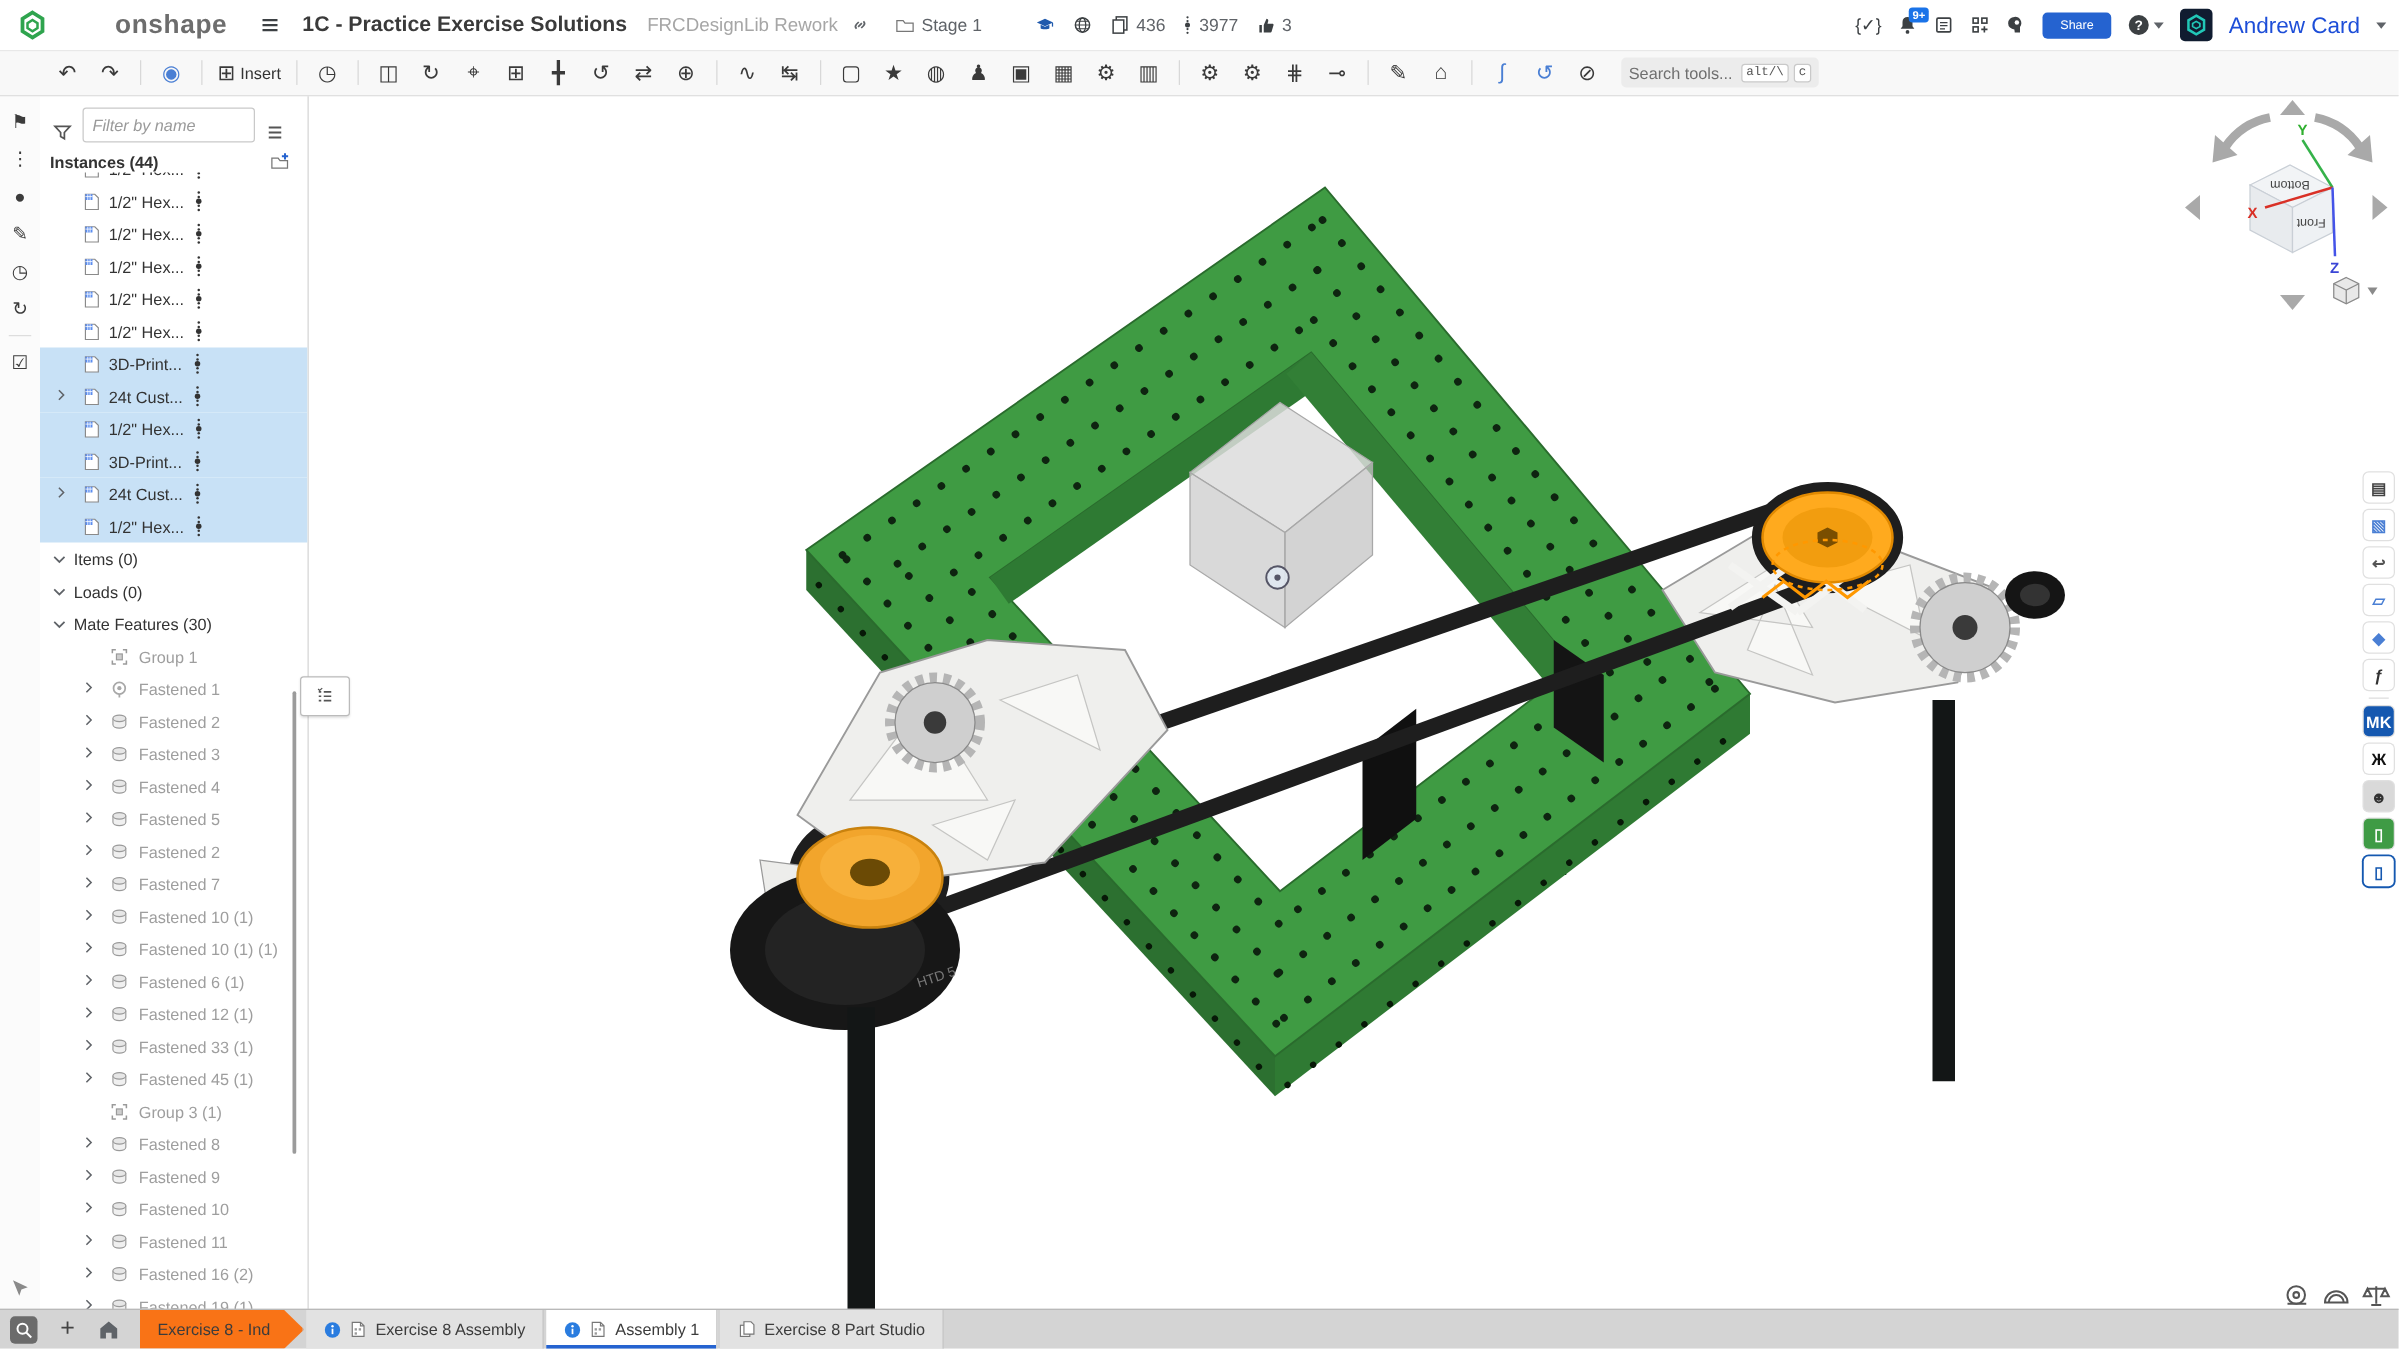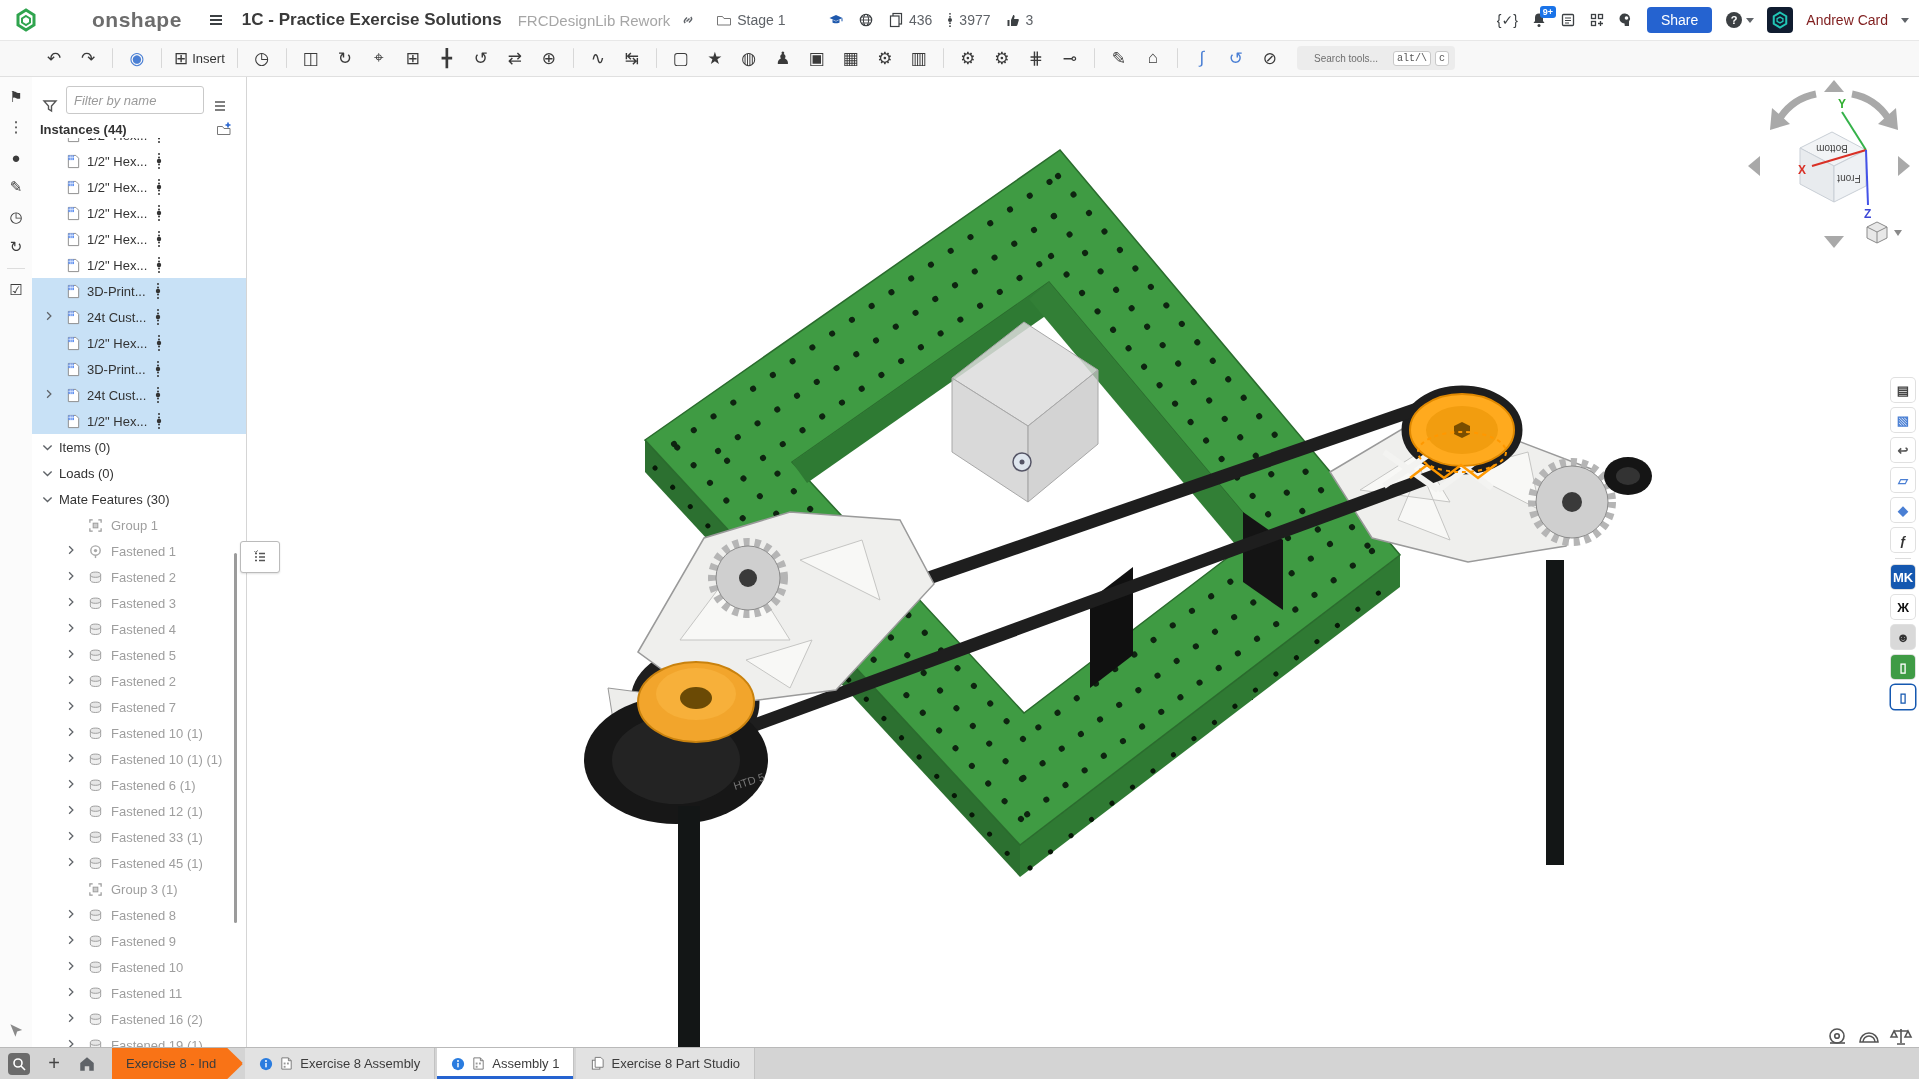--- a/index.html
+++ b/index.html
@@ -18,39 +18,39 @@
   .doc-sub{font-size:15px;color:#a6a6a6;margin-left:6px;white-space:nowrap;}
   .ws{display:flex;align-items:center;gap:5px;font-size:14px;color:#5f6368;margin-left:10px;cursor:pointer;}
   .tb-stats{position:absolute;left:828px;top:0;height:40px;display:flex;align-items:center;gap:14px;
             font-size:14px;color:#5f6368;}
   .stat{display:flex;align-items:center;gap:5px;cursor:pointer;}
   .tb-right{position:absolute;right:10px;top:0;height:40px;display:flex;align-items:center;gap:13px;}
   .brackets{font-size:14px;color:#3c4043;cursor:pointer;}
   .bell{position:relative;cursor:pointer;}
   .badge{position:absolute;top:-6px;right:-9px;background:#1a73e8;color:#fff;font-size:9px;
          font-weight:bold;border-radius:3px;padding:1px 3px;}
-  .share-btn{background:#2563d0;color:#fff;font-size:14px;border-radius:4px;padding:5px 14px;cursor:pointer;}
+  .share-btn{background:#2563d0;color:#fff;font-size:10px;border-radius:4px;padding:5px 14px;cursor:pointer;}
   .help{display:flex;align-items:center;gap:3px;cursor:pointer;}
   .caret{width:0;height:0;border-left:4px solid transparent;border-right:4px solid transparent;
          border-top:5px solid #5f6368;}
   .avatar{width:26px;height:26px;border-radius:4px;background:#101c30;display:flex;align-items:center;
           justify-content:center;cursor:pointer;}
-  .uname{font-size:14px;color:#7f1d1d;}
+  .uname{font-size:18px;color:#1d4ed8;}
   
   .toolbar{position:absolute;left:0;top:40px;width:100%;height:36px;background:#f8f8f8;
            border-bottom:1px solid #e0e0e0;z-index:29;}
   .tools{position:absolute;left:40px;top:0;height:36px;display:flex;align-items:center;gap:6px;}
   .tool{min-width:24px;height:26px;display:flex;align-items:center;justify-content:center;
         font-size:17px;color:#3a3a3a;cursor:pointer;border-radius:3px;padding:0 2px;}
   .tool .lbl{font-size:13px;color:#333;margin-left:4px;}
   .tool .lbl:empty{display:none;}
   .tool.divider{min-width:1px;width:1px;height:20px;background:#d8d8d8;padding:0;margin:0 4px;}
   .searchbox{position:absolute;left:1297px;top:6px;width:146px;height:24px;background:#ececec;
              border-radius:4px;display:flex;align-items:center;padding:0 6px;gap:4px;cursor:text;}
-  .stext{font-size:10px;color:#6f6f6f;flex:1;text-align:center;}
+  .stext{font-size:13px;color:#6f6f6f;flex:1;}
   .searchbox kbd{background:#fff;border:1px solid #c9c9c9;border-radius:3px;font-family:Liberation Mono, monospace;
                  font-size:10px;color:#555;padding:1px 3px;}
   
   .leftstrip{position:absolute;left:0;top:76px;width:32px;bottom:31px;background:#fbfbfb;
              border-right:1px solid #e3e3e3;z-index:20;}
   .leftstrip .col{display:flex;flex-direction:column;align-items:center;padding-top:6px;}
   .ltool{width:26px;height:30px;display:flex;align-items:center;justify-content:center;font-size:15px;
          color:#3c3c3c;cursor:pointer;}
   .ltool.divider{height:1px;width:18px;background:#ddd;margin:6px 0;}
   .lcursor{position:absolute;bottom:8px;left:7px;}

